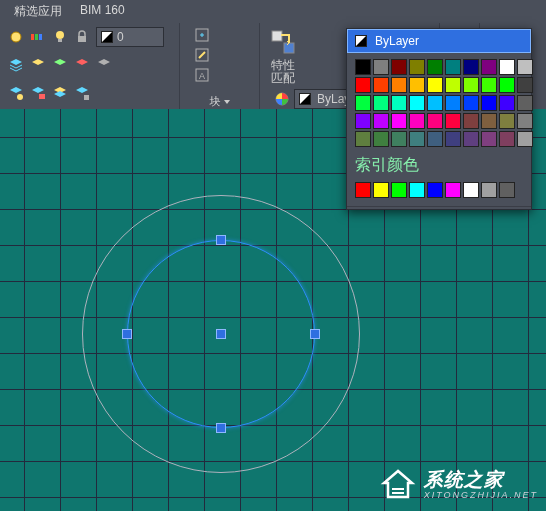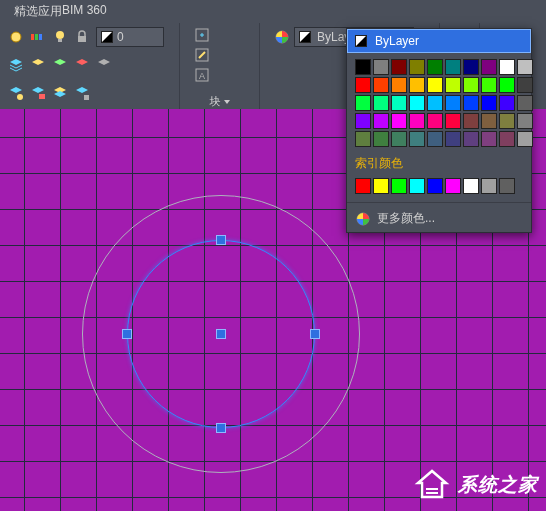--- a/index.html
+++ b/index.html
@@ -1,19 +1,19 @@
 <!DOCTYPE html>
 <html><head>
 <meta charset="utf-8">
 <style>
   * { margin: 0; padding: 0; box-sizing: border-box; }
   body { background: #1a1f2e; font-family: Arial, "Microsoft YaHei", sans-serif; font-size: 12px; color: #d0d0d0; width: 546px; height: 511px; overflow: hidden; position: relative; }
 
   .ribbon { background: #4a4f5a; border-bottom: 1px solid #333; }
-  .top-tabs { display: flex; padding: 3px 14px; font-size: 12px; }
+  .top-tabs { display: flex; gap: 18px; padding: 3px 14px; font-size: 12px; }
   .top-tabs span { color: #d8d8d8; }
 
   .ribbon-panels { display: flex; height: 88px; }
   .panel { border-right: 1px solid #3a3e48; padding: 4px 8px 2px; display: flex; flex-direction: column; }
   .panel-body { flex: 1; display: flex; gap: 4px; align-items: flex-start; flex-wrap: wrap; }
   .panel-label { text-align: center; font-size: 11px; color: #d8d8d8; padding-top: 2px; display: flex; justify-content: center; align-items: center; gap: 3px; }
 
   .layers-panel { width: 180px; }
   .layers-row { display: flex; gap: 6px; margin-bottom: 4px; align-items: center; height: 20px; }
   .mini-ico { width: 16px; height: 16px; display: inline-flex; align-items: center; justify-content: center; }
@@ -28,58 +28,58 @@
   .props-left .big-ico { width: 30px; height: 30px; }
   .props-right { display: flex; flex-direction: column; gap: 4px; margin-left: 6px; flex: 1; }
   .prop-row { display: flex; align-items: center; gap: 4px; }
   .color-dd { background: #585d68; border: 1px solid #2c2f36; height: 20px; display: flex; align-items: center; padding: 0 4px; gap: 6px; width: 120px; position: relative; }
   .sw { width: 12px; height: 12px; border: 1px solid #222; background: #fff; }
   .bylayer-sw { background: linear-gradient(135deg,#fff 49%,#000 51%); }
   .dd-arrow { margin-left: auto; font-size: 9px; color: #222; }
 
   .util-panel { width: 40px; padding-top: 6px; }
 
-  .canvas { position: absolute; top: 109px; left: 0; right: 0; bottom: 0; background: #a21caf; }
+  .canvas { position: absolute; top: 109px; left: 0; right: 0; bottom: 0; background: #0f766e; }
   .grid { position: absolute; inset: 0;
     background-image:
       linear-gradient(#232a3d 1px, transparent 1px),
       linear-gradient(90deg, #232a3d 1px, transparent 1px);
     background-size: 36px 36px;
     background-position: -12px -8px;
   }
 
   .big-circle { position: absolute; width: 278px; height: 278px; border: 1px solid #aeb2bd; border-radius: 50%; left: 82px; top: 86px; }
   .inner-circle { position: absolute; width: 188px; height: 188px; border: 1.6px solid #2f8eff; border-radius: 50%; left: 127px; top: 131px; box-shadow: 0 0 4px rgba(47,142,255,0.6); }
   .grip { position: absolute; width: 10px; height: 10px; background: #2f6fe0; border: 1px solid #8fb8ff; }
 
   .color-dropdown { position: absolute; left: 346px; top: 28px; width: 186px; background: #4a4f5a; border: 1px solid #2b2e36; box-shadow: 0 3px 10px rgba(0,0,0,0.6); z-index: 50; }
   .dd-item { display: flex; align-items: center; gap: 8px; padding: 4px 8px; height: 24px; }
   .dd-item.sel { background: #2f6fe0; color: #fff; outline: 1px solid #7fb4ff; outline-offset: -1px; }
   .dd-grid { display: grid; grid-template-columns: repeat(10, 16px); gap: 2px; padding: 6px 8px; }
   .csw { width: 16px; height: 16px; border: 1px solid #222; cursor: pointer; }
-  .dd-label { padding: 2px 8px; font-size: 12px; color: #eab308; }
+  .dd-label { padding: 2px 8px; font-size: 16px; color: #86efac; }
   .dd-index-row { display: flex; gap: 2px; padding: 4px 8px 6px; }
   .dd-sep { height: 1px; background: #3a3d46; margin: 2px 0; }
   .dd-more { display: flex; align-items: center; gap: 6px; padding: 5px 8px; cursor: pointer; }
 
   .watermark { position: absolute; right: 8px; bottom: 6px; display: flex; align-items: center; gap: 6px; color: #fff; }
   .wm-ico { width: 40px; height: 40px; }
   .wm-text { display: flex; flex-direction: column; line-height: 1.1; }
   .wm-text .t1 { font-size: 19px; font-weight: bold; font-style: italic; letter-spacing: 1px; }
   .wm-text .t2 { font-size: 9px; letter-spacing: 2px; font-style: italic; color: #cfd2da; }
 
   .tri-down { width: 0; height: 0; border-left: 3px solid transparent; border-right: 3px solid transparent; border-top: 4px solid #ccc; display: inline-block; }
 </style>
 </head>
 <body>
 
 <div class="ribbon">
   <div class="top-tabs">
     <span>精选应用</span>
-    <span>BIM 360</span>
+    <span>BIM 160</span>
   </div>
 
   <div class="ribbon-panels">
 
     <div class="panel layers-panel">
       <div class="panel-body" style="flex-direction:column;">
         <div class="layers-row">
           <span class="mini-ico">
               <svg viewBox="0 0 16 16">
                 <circle cx="8" cy="8" r="5" fill="#ffe070" stroke="#b08000"></circle>
@@ -196,20 +196,30 @@
         </div>
       </div>
       <div class="panel-label">
           <span>块</span>
           <span class="tri-down"></span>
         </div>
     </div>
 
     <div class="panel props-panel">
       <div class="panel-body">
+        <div class="props-left">
+          <svg class="big-ico" viewBox="0 0 30 30">
+              <rect x="4" y="4" width="10" height="10" fill="#e0e0e0" stroke="#888"></rect>
+              <rect x="16" y="16" width="10" height="10" fill="#5080d0" stroke="#888"></rect>
+              <path d="M13 8h8v8" fill="none" stroke="#ffe070" stroke-width="2"></path>
+              <path d="M19 14l2 2-2 2" fill="none" stroke="#ffe070"></path>
+            </svg>
+          <span style="white-space:pre;text-align:center;line-height:1.1;">特性
+匹配</span>
+        </div>
         <div class="props-right">
           <div class="prop-row">
             <span class="mini-ico">
                 <svg viewBox="0 0 16 16">
                   <circle cx="8" cy="8" r="6" fill="none" stroke="#888"></circle>
                   <path d="M8 2a6 6 0 016 6h-6z" fill="#ff4040"></path>
                   <path d="M14 8a6 6 0 01-6 6v-6z" fill="#40c040"></path>
                   <path d="M8 14a6 6 0 01-6-6h6z" fill="#4080ff"></path>
                   <path d="M2 8a6 6 0 016-6v6z" fill="#ffe040"></path>
                 </svg>
@@ -310,47 +320,36 @@
       <div class="csw" style="background: rgb(255, 255, 0);"></div>
       <div class="csw" style="background: rgb(0, 255, 0);"></div>
       <div class="csw" style="background: rgb(0, 255, 255);"></div>
       <div class="csw" style="background: rgb(0, 0, 255);"></div>
       <div class="csw" style="background: rgb(255, 0, 255);"></div>
       <div class="csw" style="background: rgb(255, 255, 255);"></div>
       <div class="csw" style="background: rgb(160, 160, 160);"></div>
       <div class="csw" style="background: rgb(96, 96, 96);"></div>
     </div>
   <div class="dd-sep"></div>
-  <div class="dd-more">
-    <span class="mini-ico">
-        <svg viewBox="0 0 16 16">
-          <circle cx="8" cy="8" r="6" fill="none" stroke="#888"></circle>
-          <path d="M8 2a6 6 0 016 6h-6z" fill="#ff4040"></path>
-          <path d="M14 8a6 6 0 01-6 6v-6z" fill="#40c040"></path>
-          <path d="M8 14a6 6 0 01-6-6h6z" fill="#4080ff"></path>
-          <path d="M2 8a6 6 0 016-6v6z" fill="#ffe040"></path>
-        </svg>
-      </span>
-    <span>更多颜色...</span>
-  </div>
 </div>
 
 <div class="canvas">
   <div class="grid"></div>
   <div class="big-circle"></div>
   <div class="inner-circle"></div>
 
   <div class="grip" style="left:216px; top:220px;"></div>
   <div class="grip" style="left:216px; top:126px;"></div>
   <div class="grip" style="left:216px; top:314px;"></div>
   <div class="grip" style="left:122px; top:220px;"></div>
   <div class="grip" style="left:310px; top:220px;"></div>
 
   <div class="watermark">
     <svg class="wm-ico" viewBox="0 0 40 40">
         <path d="M20 6L6 18h4v14h20V18h4L20 6z" fill="none" stroke="#fff" stroke-width="2.5"></path>
         <path d="M14 24h12M14 28h12" stroke="#fff" stroke-width="2"></path>
       </svg>
     <div class="wm-text">
       <span class="t1">系统之家</span>
+      <span class="t2">XITONGZHIJIA.NET</span>
     </div>
   </div>
 </div>
 
 </body></html>

